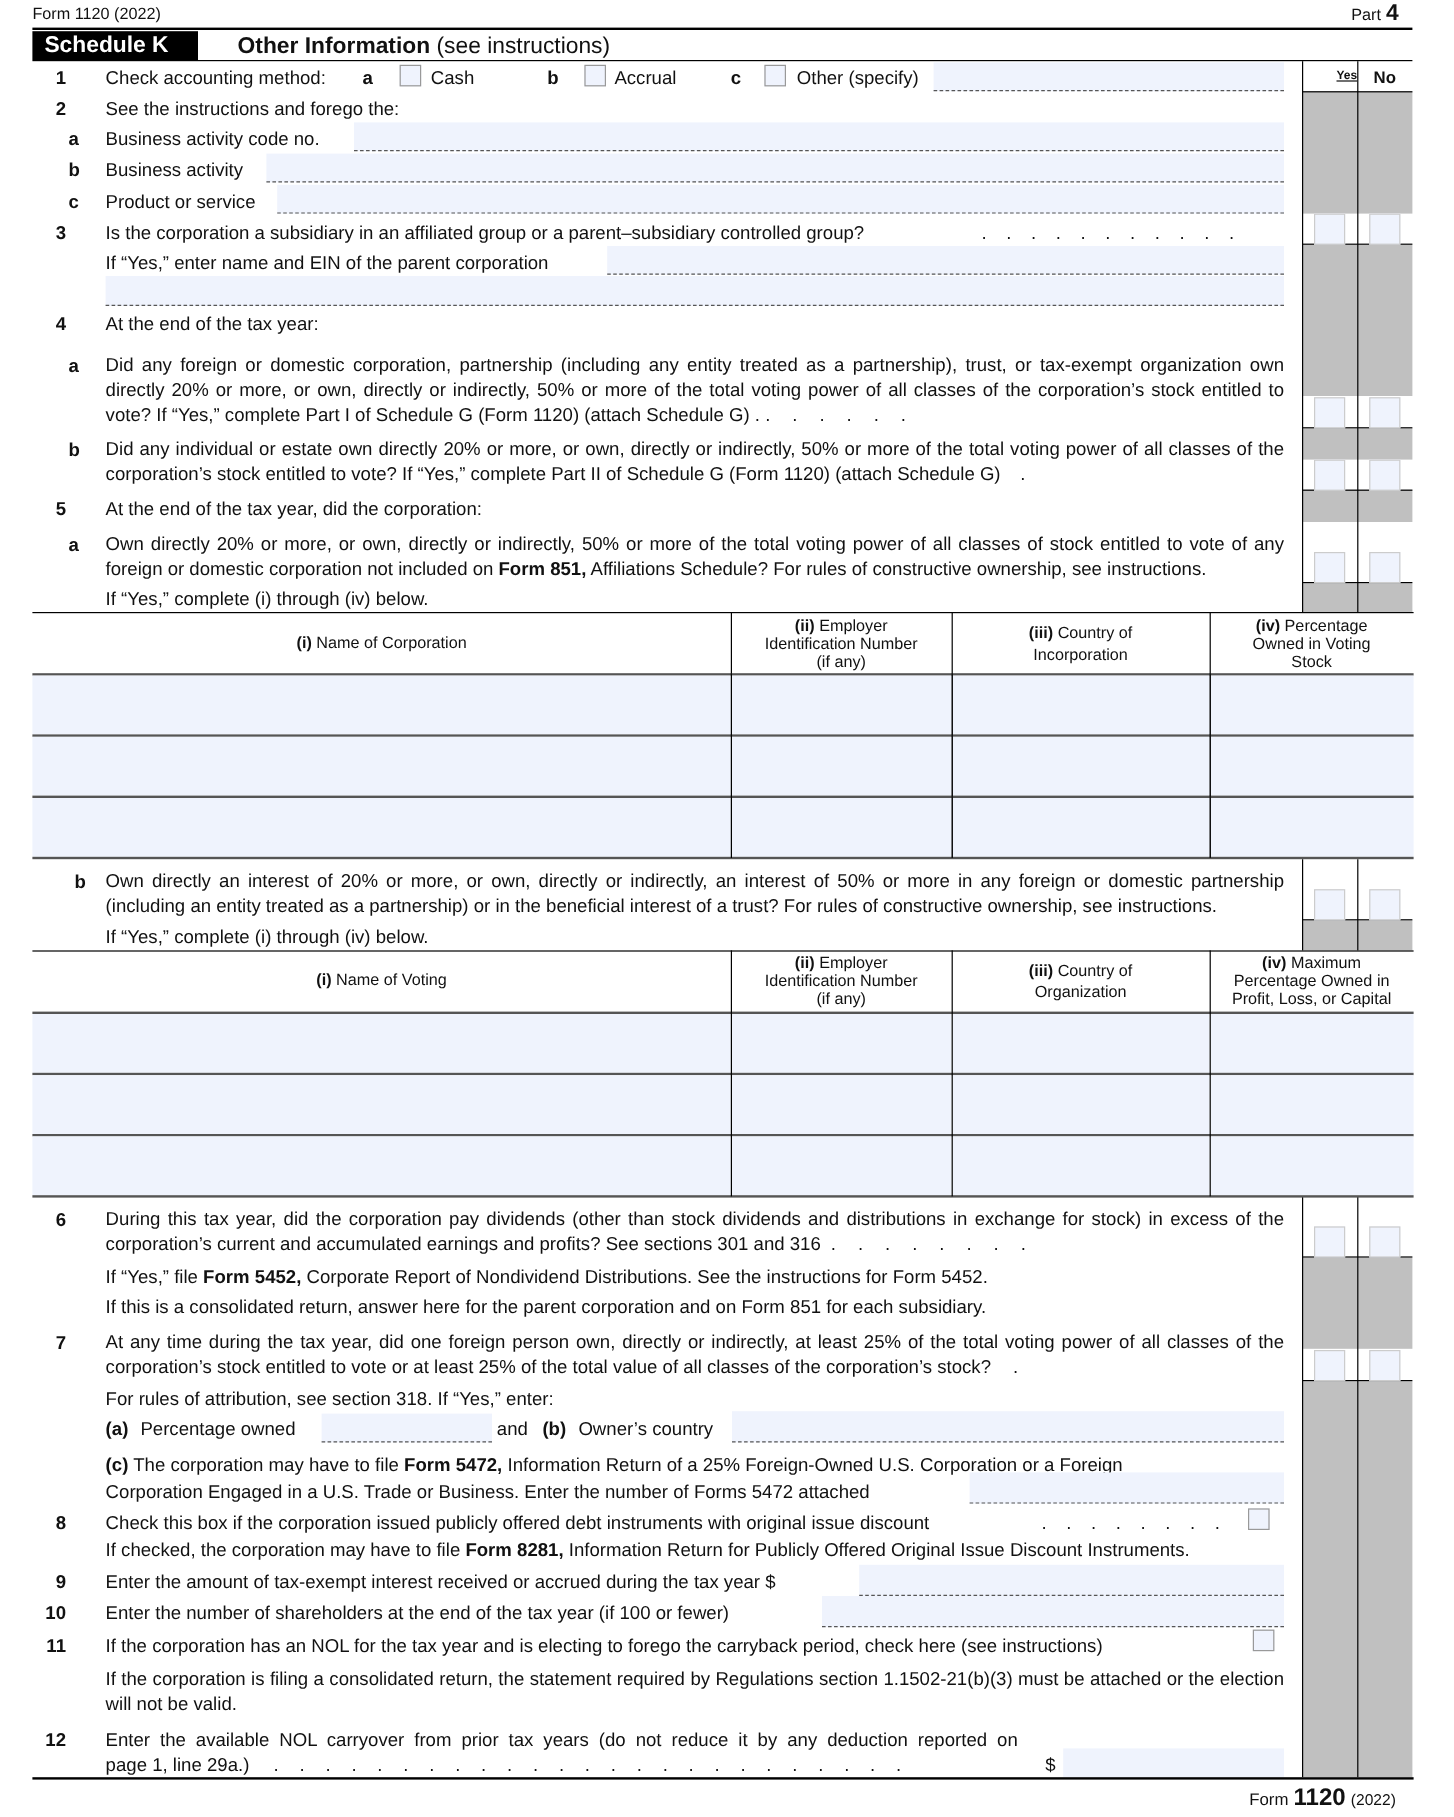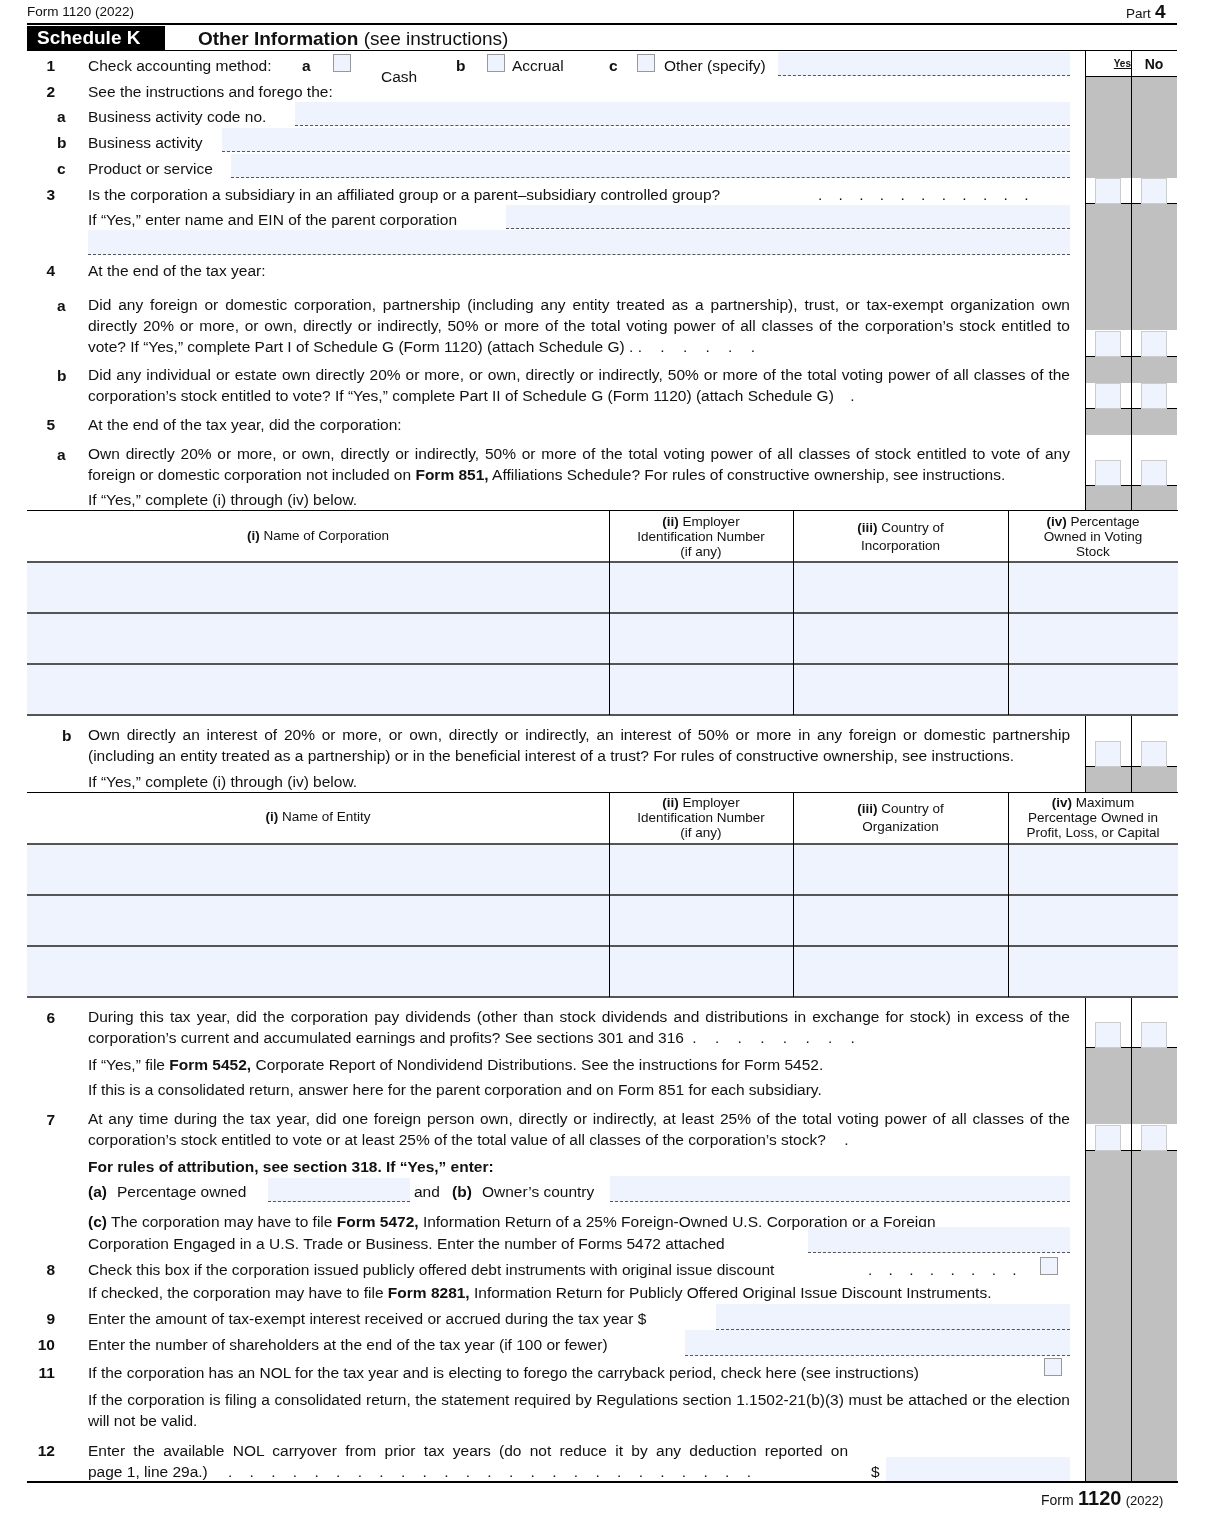--- a/index.html
+++ b/index.html
@@ -79,21 +79,21 @@
 <div class="yn" style="left:1141px;top:741px;"></div>
 <div class="yn" style="left:1095px;top:1022px;"></div>
 <div class="yn" style="left:1141px;top:1022px;"></div>
 <div class="yn" style="left:1095px;top:1125px;"></div>
 <div class="yn" style="left:1141px;top:1125px;"></div>
 
 <div class="num" style="left:25px;top:57px;">1</div>
 <div class="t" style="left:88px;top:57px;">Check accounting method:</div>
 <div class="t b" style="left:302px;top:57px;">a</div>
 <div class="cb" style="left:333px;top:54px;"></div>
-<div class="t" style="left:359px;top:68px;margin-left:22px;">Cash</div>
+<div class="t" style="left:359px;top:57px;">Cash</div>
 <div class="t b" style="left:456px;top:57px;">b</div>
 <div class="cb" style="left:487px;top:54px;"></div>
 <div class="t" style="left:512px;top:57px;">Accrual</div>
 <div class="t b" style="left:609px;top:57px;">c</div>
 <div class="cb" style="left:637px;top:54px;"></div>
 <div class="t" style="left:664px;top:57px;">Other (specify)</div>
 <div class="field" style="left:778px;top:52px;width:292px;height:24px;"></div>
 
 <div class="num" style="left:25px;top:83px;">2</div>
 <div class="t" style="left:88px;top:83px;">See the instructions and forego the:</div>
@@ -186,21 +186,21 @@
 <div class="vline" style="left:793px;top:561px;height:154px;"></div>
 <div class="vline" style="left:1008px;top:561px;height:154px;"></div>
 
 <div class="t b" style="left:62px;top:727px;">b</div>
 <div class="just" style="left:88px;top:724px;width:982px;">Own directly an interest of 20% or more, or own, directly or indirectly, an interest of 50% or more in any foreign or domestic partnership (including an entity treated as a partnership) or in the beneficial interest of a trust? For rules of constructive ownership, see instructions.</div>
 <div class="t" style="left:88px;top:773px;">If “Yes,” complete (i) through (iv) below.</div>
 
 <div class="abs" style="left:27px;top:792px;width:1151px;height:1px;background:#000;"></div>
 <div class="thead" style="left:27px;top:809px;width:582px;">
   <span class="b">(i)</span>
-  <span>Name of Entity</span>
+  <span>Name of Voting</span>
 </div>
 <div class="thead" style="left:609px;top:795px;width:184px;">
   <div><span class="b">(ii)</span> <span>Employer</span></div>
   <div>Identification Number</div>
   <div>(if any)</div>
 </div>
 <div class="thead" style="left:793px;top:801px;width:215px;">
   <div><span class="b">(iii)</span> <span>Country of</span></div>
   <div style="margin-top:3px;">Organization</div>
 </div>
@@ -238,21 +238,21 @@
 <div class="t" style="left:88px;top:1056px;">
   <span>If “Yes,” file </span><span class="b">Form 5452,</span><span> Corporate Report of Nondividend Distributions. See the instructions for Form 5452.</span>
 </div>
 <div class="t" style="left:88px;top:1081px;">If this is a consolidated return, answer here for the parent corporation and on Form 851 for each subsidiary.</div>
 
 <div class="num" style="left:25px;top:1111px;">7</div>
 <div class="just" style="left:88px;top:1108px;width:982px;">
   <span>At any time during the tax year, did one foreign person own, directly or indirectly, at least 25% of the total voting power of all classes of the corporation’s stock entitled to vote or at least 25% of the total value of all classes of the corporation’s stock?</span>
   <span style="padding-left:14px;">.</span>
 </div>
-<div class="t" style="left:88px;top:1158px;font-weight:bold;">For rules of attribution, see section 318. If “Yes,” enter:</div>
+<div class="t" style="left:88px;top:1158px;">For rules of attribution, see section 318. If “Yes,” enter:</div>
 
 <div class="t b" style="left:88px;top:1183px;">(a)</div>
 <div class="t" style="left:117px;top:1183px;">Percentage owned</div>
 <div class="field" style="left:268px;top:1178px;width:142px;height:24px;"></div>
 <div class="t" style="left:414px;top:1183px;">and</div>
 <div class="t b" style="left:452px;top:1183px;">(b)</div>
 <div class="t" style="left:482px;top:1183px;">Owner’s country</div>
 <div class="field" style="left:610px;top:1176px;width:460px;height:26px;"></div>
 
 <div class="t" style="left:88px;top:1213px;">

